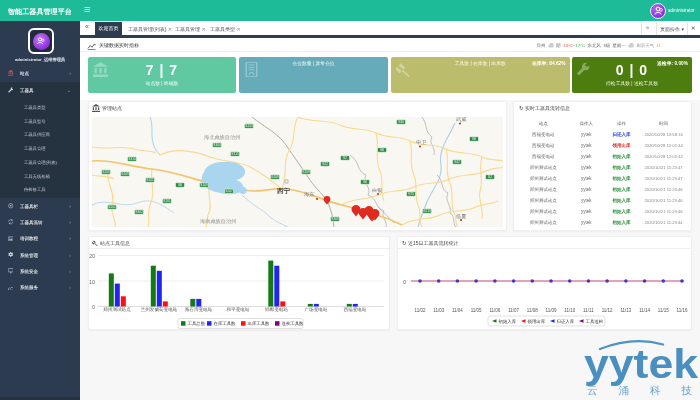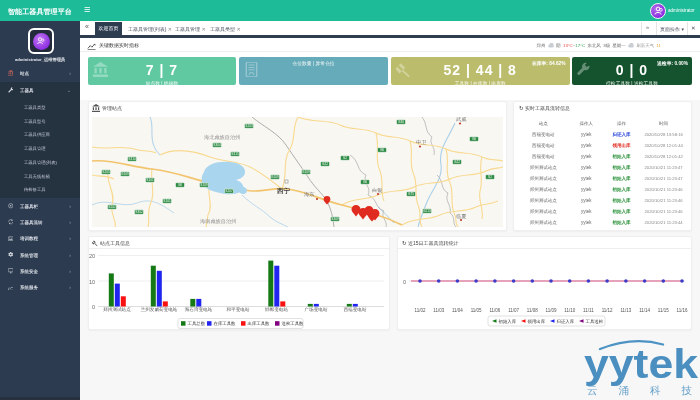--- a/index.html
+++ b/index.html
@@ -1,18 +1,18 @@
 <!DOCTYPE html>
 <html><head><meta charset="utf-8"><style>
 *{margin:0;padding:0;box-sizing:border-box}
 html,body{width:700px;height:400px;overflow:hidden}
 body{font-family:"Liberation Sans",sans-serif;position:relative;background:#f7f7f8}
 .abs{position:absolute}
 .panel{position:absolute;background:#fff;border:1px solid #efefef;border-radius:2px;box-shadow:0 1px 2px rgba(0,0,0,.04)}
-.card{position:absolute;top:57px;height:28px;color:#fff;border-radius:2px}
+.card{position:absolute;top:57px;height:36px;color:#fff;border-radius:2px}
 .card .num{text-align:center;font-size:14px;font-weight:bold;margin-top:4.5px;letter-spacing:1px}
 .card .lbl{text-align:center;font-size:4.8px;margin-top:2.5px;opacity:.95}
 .card .rate{position:absolute;right:4px;top:3px;font-size:4.8px;font-weight:bold}
 .mi{position:absolute;left:0;width:80px;height:16px;color:#d8dce4;font-size:4.5px}
 .mi .ic{position:absolute;left:7.5px;top:5px;width:5.5px;height:5.5px;fill:#cfd4dc}
 .mi .tx{position:absolute;left:20px;top:5.5px;font-weight:bold}
 .mi .ar{position:absolute;right:9px;top:4.5px;font-size:5px;color:#9aa3b0}
 .smi{position:absolute;left:24px;color:#c6ccd6;font-size:4.3px}
 th,td{font-weight:normal}
 </style></head>
@@ -158,24 +158,23 @@
       <path d="M3 2h4M3 3.6h4M3 5.2h4" stroke="#fff" stroke-width=".7"></path>
       <path d="M3.5 8.5a1.5 1.5 0 0 1 3 0" fill="none" stroke="#fff" stroke-width=".7"></path>
     </svg>
     <div class="lbl">仓位数量 | 异常仓位</div>
 </div>
 <div class="card" style="left:391px;width:178.5px;background:#bbbd6d">
   <svg class="abs" style="left:5px;top:4.5px;opacity:.32" width="15" height="15" viewBox="0 0 10 10">
       <path fill="#fff" d="M3.2.8l3 3-1.4 1.4-3-3zM.8 3.2l3 3L2.4 7.6l-3-3 1.4-1.4zM4.6 5.2l4.6 4.2-.8.8-4.6-4.2z"></path>
     </svg>
   <div class="rate">在库率: 84.62%</div>
-  <div class="num">52 | 44 | 8</div>
     <div class="lbl">工具数 | 在库数 | 出库数</div>
 </div>
-<div class="card" style="left:572px;width:120px;background:#14532d">
+<div class="card" style="left:572px;width:120px;background:#4d7c0f">
   <svg class="abs" style="left:5px;top:4.5px;opacity:.34" width="13" height="13" viewBox="0 0 10 10">
       <path fill="#fff" d="M9.4 2.6a2.8 2.8 0 0 1-3.7 3.5L2.2 9.6a1.1 1.1 0 0 1-1.6-1.6l3.5-3.5A2.8 2.8 0 0 1 7.6.8L6 2.4l1.5 1.5z"></path>
     </svg>
   <div class="rate">送检率: 0.00%</div>
   <div class="num">0 | 0</div>
     <div class="lbl">待检工具数 | 送检工具数</div>
 </div>
 
 <div class="panel" style="left:88px;top:101px;width:419px;height:130px"></div>
 <svg class="abs" style="left:92px;top:104px" width="8" height="8" viewBox="0 0 10 10">

